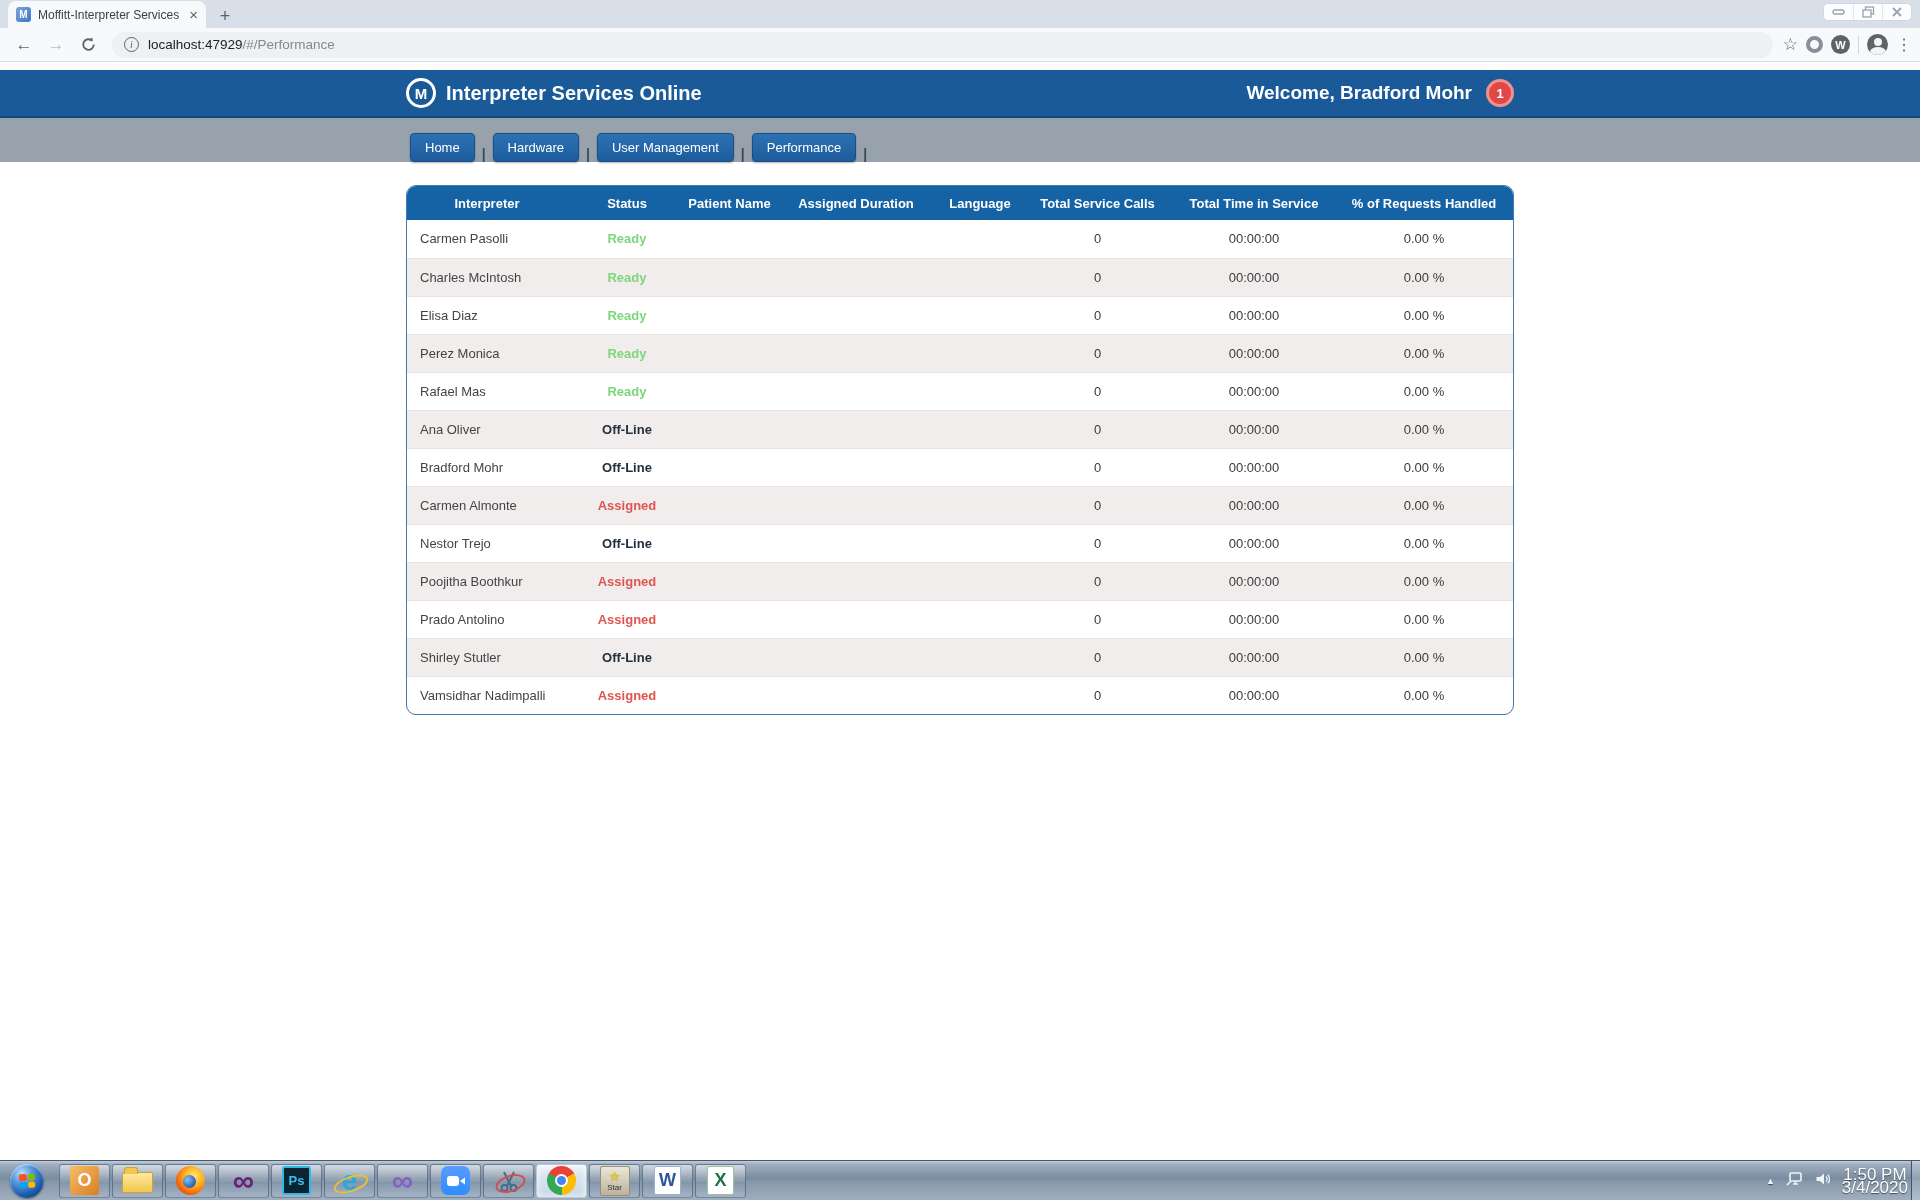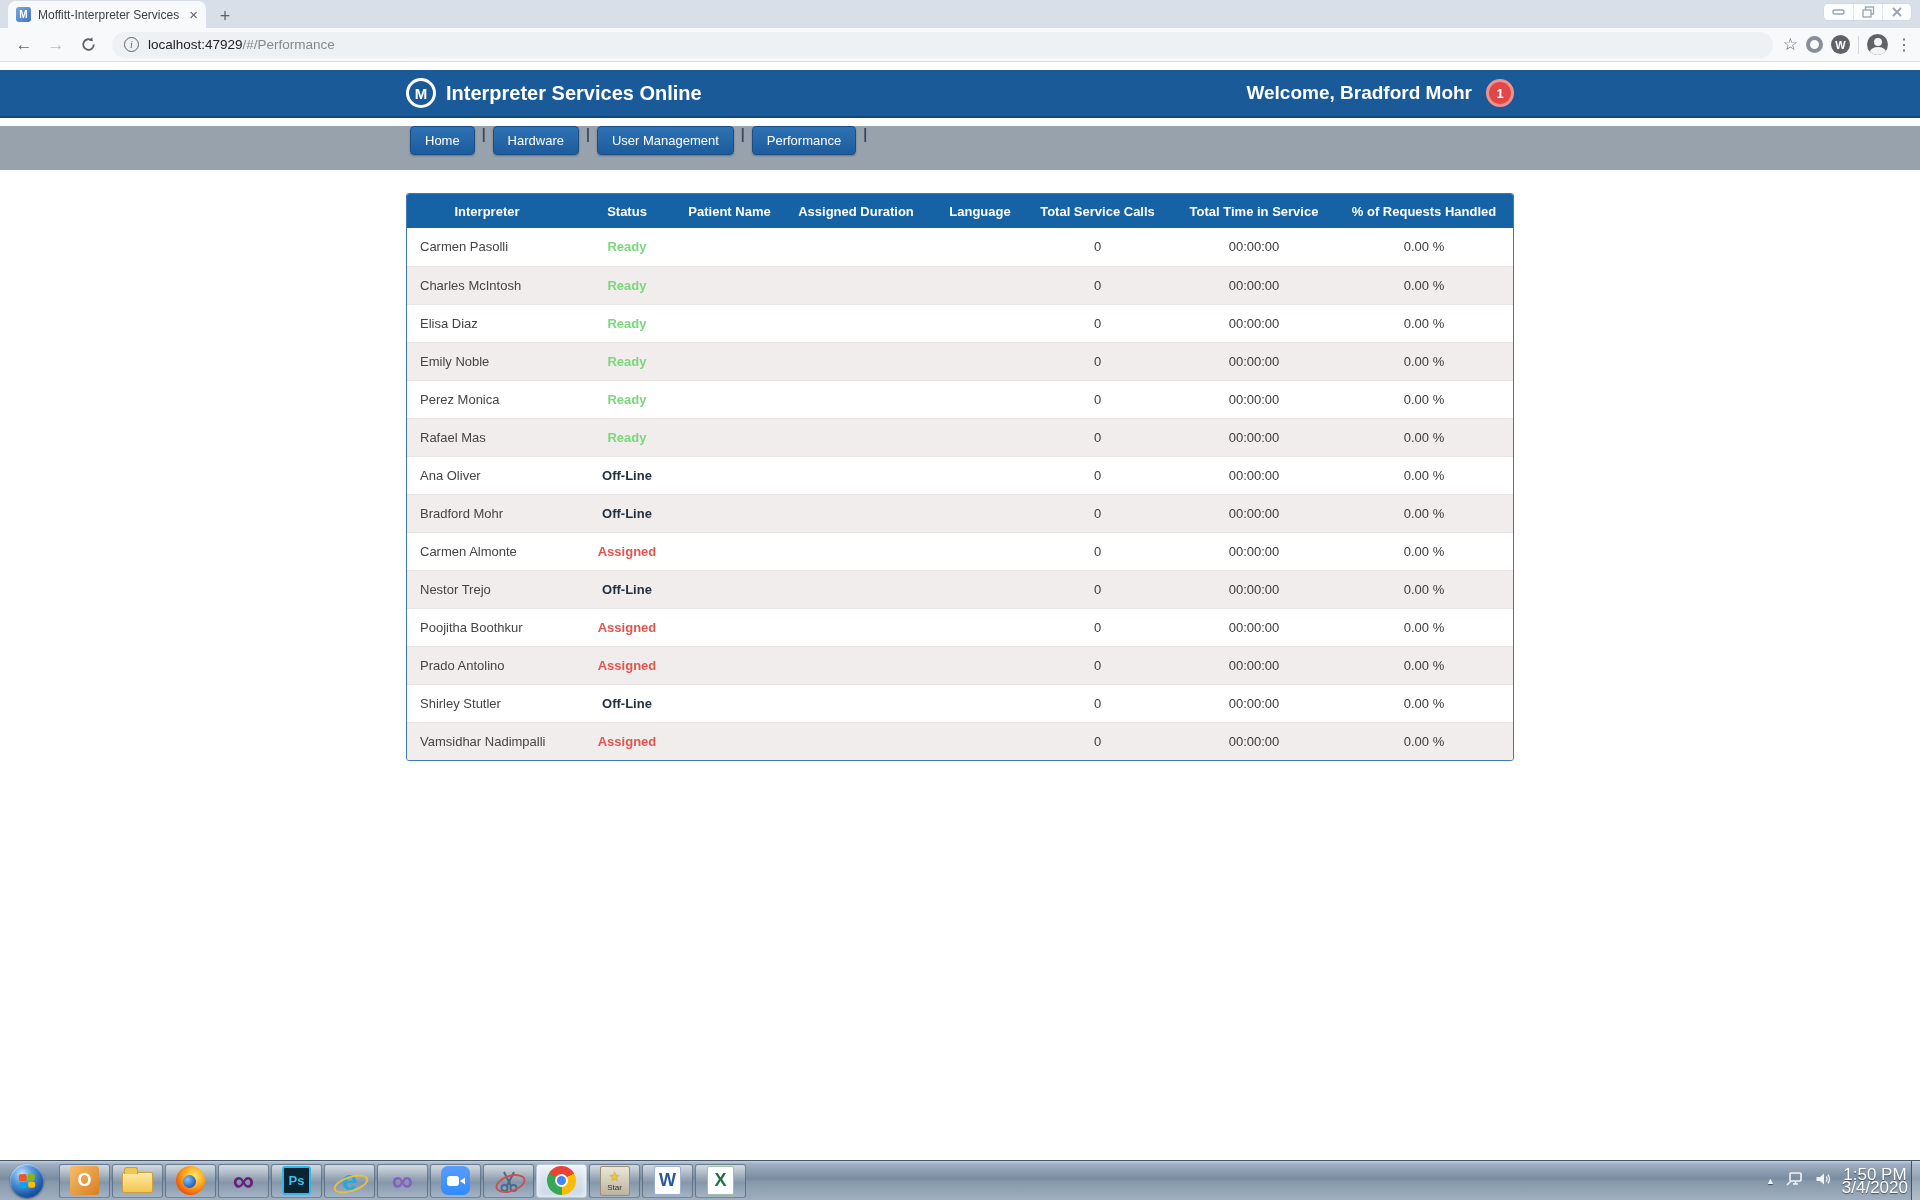--- a/index.html
+++ b/index.html
@@ -52,27 +52,27 @@
   .hwrap { width:1108px; height:100%; margin:0 auto; display:flex; align-items:center; }
   .logo { width:30px; height:30px; border:3px solid #fff; border-radius:50%; color:#fff;
           font-weight:bold; font-size:15px; display:flex; align-items:center; justify-content:center; margin-right:10px; }
   .app-title { color:#fff; font-size:20px; font-weight:bold; }
   .hspacer { flex:1; }
   .welcome { color:#fff; font-size:19px; font-weight:bold; margin-right:14px; }
   .badge { width:28px; height:28px; background:#e14747; border:3px solid #ef918d; border-radius:50%;
            color:#fff; font-size:13px; font-weight:bold; display:flex; align-items:center; justify-content:center; }
 
   .navband { height:44px; background:#98a2ad; }
-  .nwrap { width:1108px; height:100%; margin:8px auto; display:flex; align-items:flex-start; gap:7px; padding-left:4px; }
+  .nwrap { width:1108px; height:100%; margin:0 auto; display:flex; align-items:flex-end; gap:7px; padding-left:4px; }
   .navbtn { background:linear-gradient(#2d72b4,#1d5c9d); border:1px solid #174e86; border-radius:4px;
             color:#fff; font-size:13px; padding:6px 14px; box-shadow:0 1px 2px rgba(0,0,0,.3); cursor:default; }
   .navsep { color:#3a4a5a; font-weight:bold; font-size:14px; }
 
   .content { padding-top:23px; }
-  .tablewrap { width:1108px; margin:0 auto; border:1px solid #3e79b5; border-radius:3px; overflow:hidden; }
+  .tablewrap { width:1108px; margin:0 auto; border:1px solid #3e79b5; border-radius:10px; overflow:hidden; }
   table { width:100%; border-collapse:collapse; table-layout:fixed; font-size:13px; color:#3a3a3a; }
   col.c1{width:160px} col.c2{width:120px} col.c3{width:85px} col.c4{width:168px}
   col.c5{width:80px}  col.c6{width:155px} col.c7{width:158px} col.c8{width:182px}
   thead th { background:#1563a5; color:#fff; font-weight:bold; height:34px; font-size:13px; text-align:center; }
   tbody td { height:38px; text-align:center; }
   tbody td.name { text-align:left; padding-left:13px; color:#444; }
   tbody tr:nth-child(even) { background:#f2eded; }
   tbody tr + tr td { border-top:1px solid #e9e3e3; }
   .st { font-weight:bold; }
   .st-ready { color:#7cd67c; }
@@ -269,30 +269,20 @@
       <td class="name">Elisa Diaz</td>
       <td class="st st-ready">Ready</td>
       <td></td>
       <td></td>
       <td></td>
       <td>0</td>
       <td>00:00:00</td>
       <td>0.00 %</td>
     </tr>
 
-    <tr>
-      <td class="name">Emily Noble</td>
-      <td class="st st-ready">Ready</td>
-      <td></td>
-      <td></td>
-      <td></td>
-      <td>0</td>
-      <td>00:00:00</td>
-      <td>0.00 %</td>
-    </tr>
 
 
     <tr>
       <td class="name">Perez Monica</td>
       <td class="st st-ready">Ready</td>
       <td></td>
       <td></td>
       <td></td>
       <td>0</td>
       <td>00:00:00</td>

